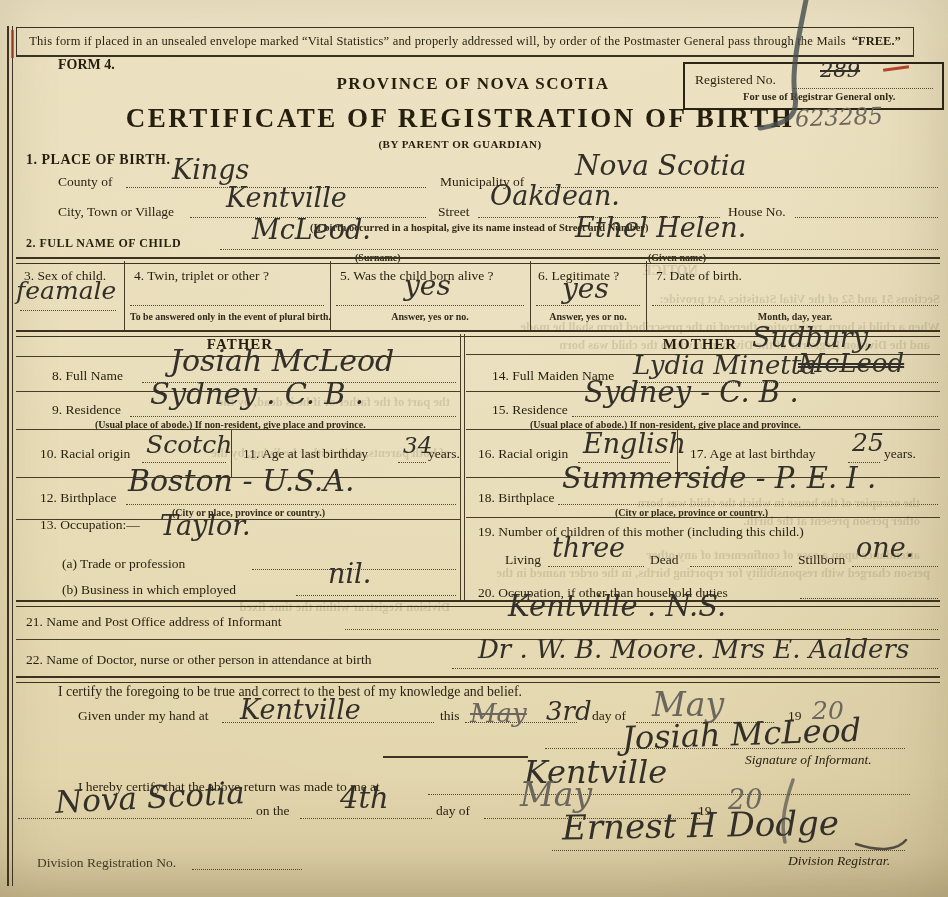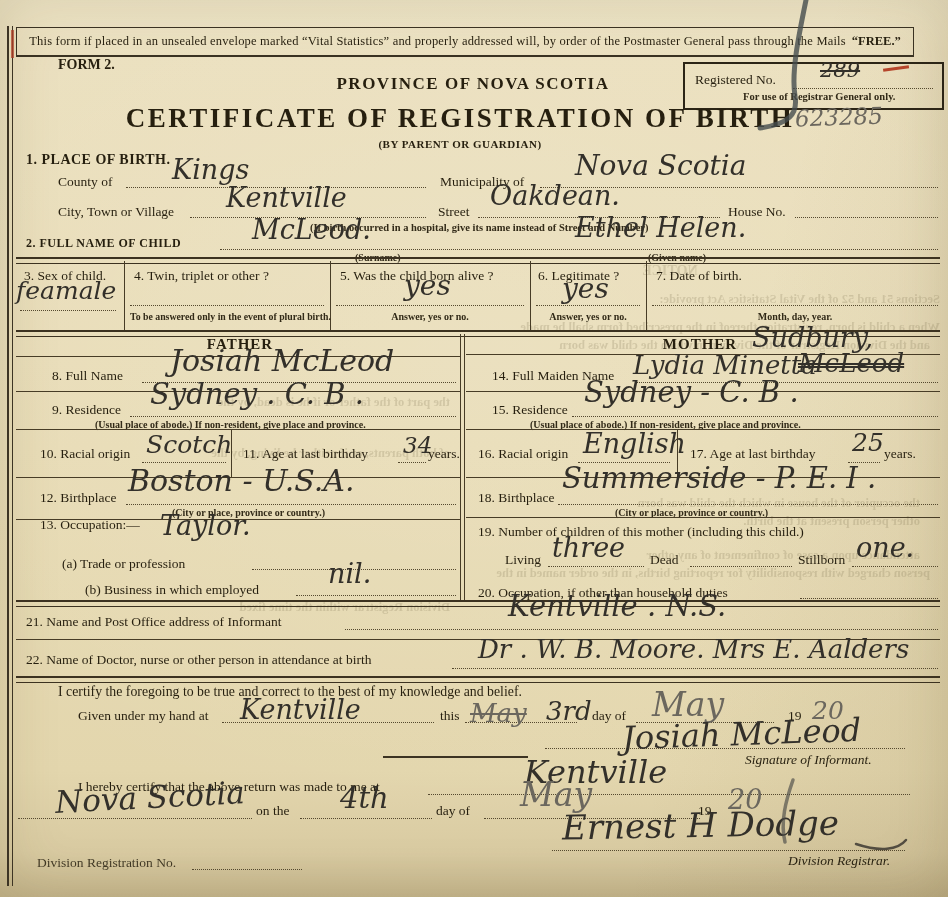--- a/index.html
+++ b/index.html
@@ -50,21 +50,21 @@
   <div class="pos" style="left:7px;top:26px;width:2px;height:860px;background:#3d3categ category:#3d3categ"></div>
   <div class="pos" style="left:7px;top:26px;width:2px;height:860px;background:#3d3424;"></div>
   <div class="pos" style="left:12px;top:26px;width:1.2px;height:860px;background:#3d3424;"></div>
   <div class="pos" style="left:11px;top:30px;width:2.5px;height:28px;background:#b0402a;opacity:.75;"></div>
 
   <div class="pos" style="left:16px;top:27px;width:896px;height:27px;border:1.5px solid #3a3222;border-bottom:2.5px solid #3a3222;display:flex;align-items:center;justify-content:center;gap:6px;">
     <span class="lbl" style="font-size:12.5px;letter-spacing:.2px;">This form if placed in an unsealed envelope marked “Vital Statistics” and properly addressed will, by order of the Postmaster General pass through the Mails</span>
     <span class="lbl b" style="font-size:12.5px;">“FREE.”</span>
   </div>
 
-  <div class="pos lbl b" style="left:58px;top:57px;font-size:14px;">FORM 2.</div>
+  <div class="pos lbl b" style="left:58px;top:57px;font-size:14px;">FORM 4.</div>
 
   <div class="pos" style="left:683px;top:62px;width:257px;height:44px;border:2px solid #2c2516;">
     <span class="lbl" style="position:absolute;left:10px;top:8px;font-size:13.5px;">Registered No.</span>
     <span class="pos dots" style="left:108px;top:24px;width:140px;"></span>
     <span class="hw strike" style="position:absolute;left:135px;top:-4px;font-size:21px;">289</span>
     <span class="pos" style="left:198px;top:3px;width:26px;height:2.5px;background:#b5452a;transform:rotate(-8deg);"></span>
     <span class="cap" style="position:absolute;left:58px;top:27px;font-size:10.5px;">For use of Registrar General only.</span>
   </div>
 
   <div class="pos lbl b c" style="left:123px;top:74px;width:700px;font-size:17px;letter-spacing:1.5px;">PROVINCE OF NOVA SCOTIA</div>
@@ -159,21 +159,21 @@
   <div class="pos lbl" style="left:40px;top:490px;">12. Birthplace</div>
   <div class="pos dots" style="left:126px;top:504px;width:330px;"></div>
   <div class="pos hw" style="left:128px;top:466px;font-size:30px;">Boston - U.S.A.</div>
   <div class="pos cap" style="left:172px;top:507px;">(City or place, province or country.)</div>
   <div class="pos rule" style="left:16px;top:519px;width:444px;"></div>
 
   <div class="pos lbl" style="left:40px;top:517px;">13. Occupation:—</div>
   <div class="pos hw" style="left:160px;top:512px;font-size:27px;">Taylor.</div>
   <div class="pos lbl" style="left:62px;top:556px;">(a) Trade or profession</div>
   <div class="pos dots" style="left:252px;top:569px;width:204px;"></div>
-  <div class="pos lbl" style="left:62px;top:582px;margin-left:23px;">(b) Business in which employed</div>
+  <div class="pos lbl" style="left:62px;top:582px;">(b) Business in which employed</div>
   <div class="pos dots" style="left:296px;top:595px;width:160px;"></div>
   <div class="pos hw" style="left:328px;top:560px;font-size:27px;">nil.</div>
 
   <div class="pos lbl b c" style="left:560px;top:336px;width:280px;font-size:15px;letter-spacing:1px;">MOTHER</div>
   <div class="pos hw" style="left:752px;top:324px;font-size:27px;">Sudbury,</div>
   <div class="pos rule" style="left:466px;top:354px;width:474px;"></div>
 
   <div class="pos lbl" style="left:492px;top:368px;">14. Full Maiden Name</div>
   <div class="pos dots" style="left:636px;top:382px;width:302px;"></div>
   <div class="pos hw" style="left:633px;top:352px;font-size:26px;">Lydia Minetta</div>

